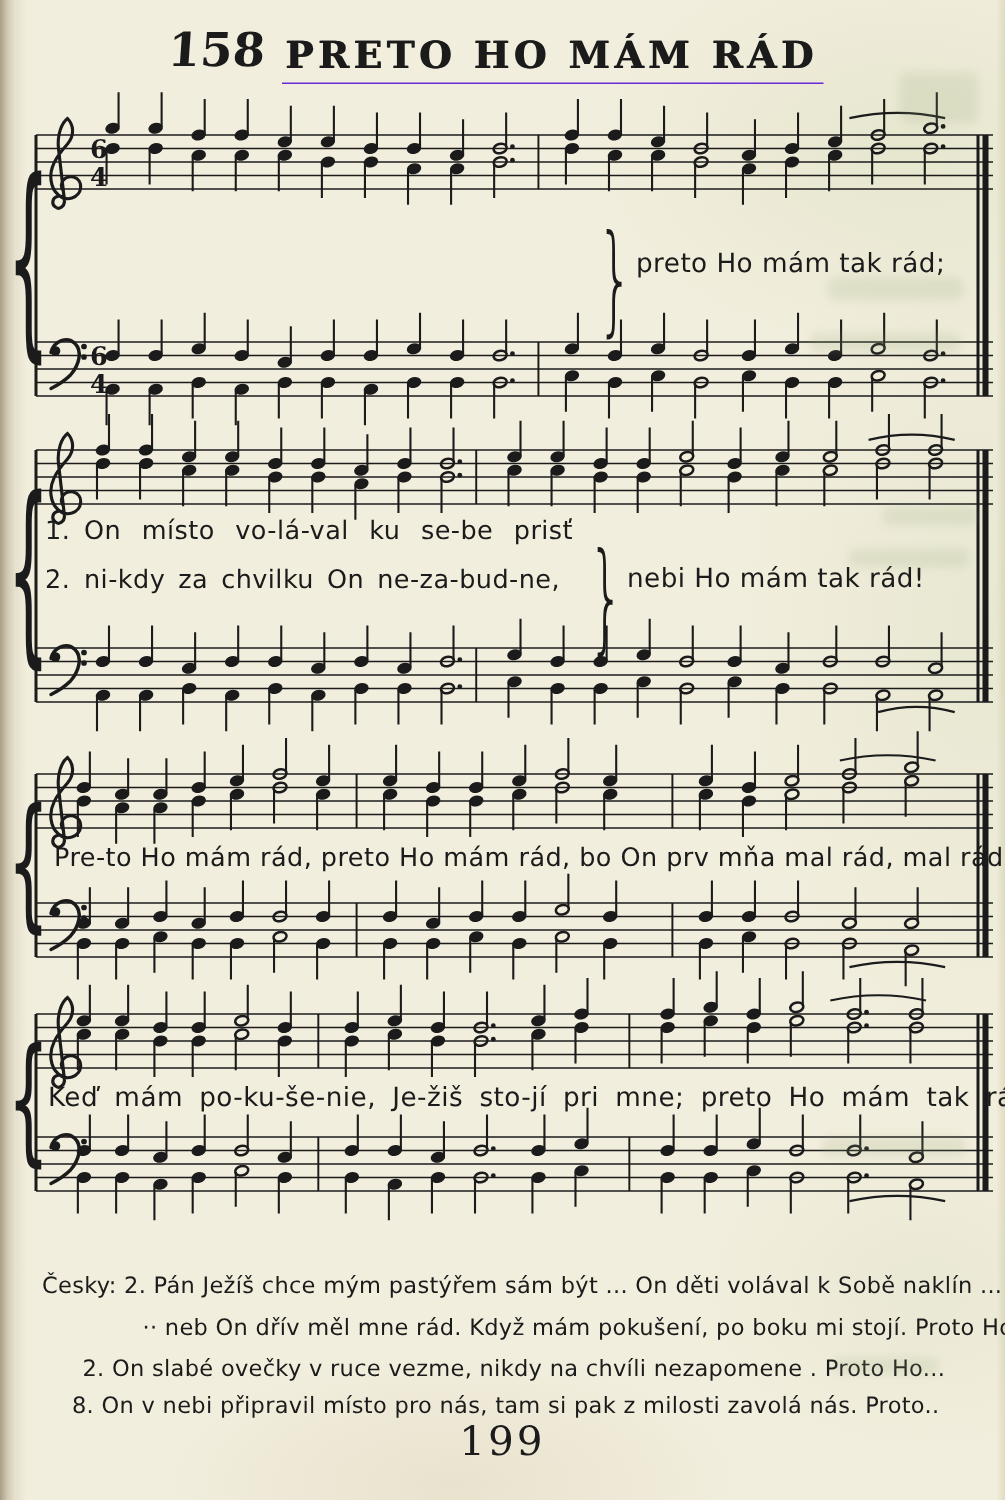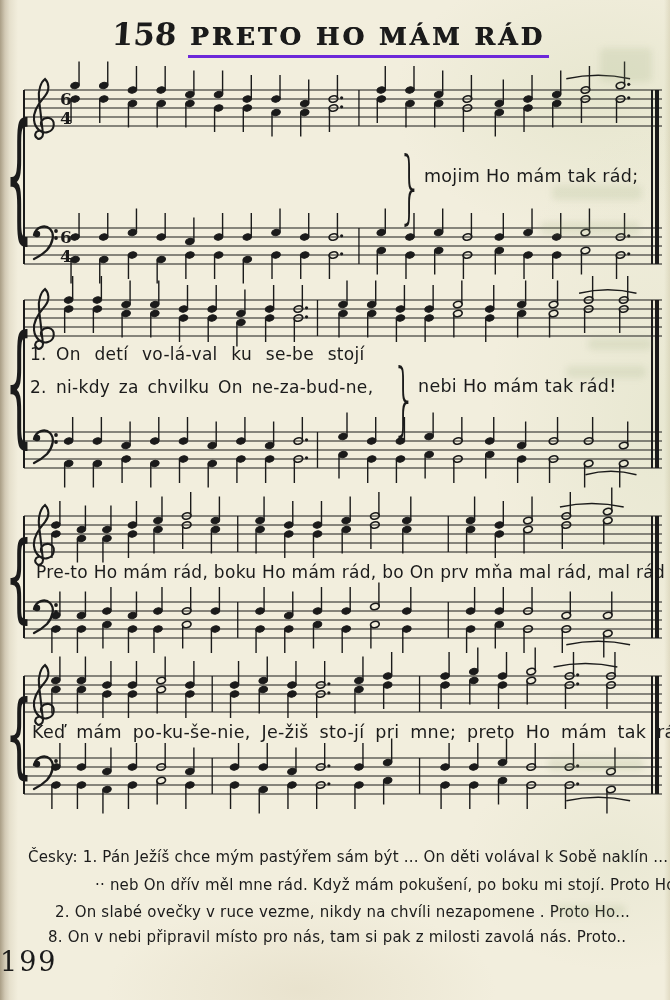--- a/index.html
+++ b/index.html
@@ -12,34 +12,34 @@
       radial-gradient(ellipse 300px 200px at 90% 10%, rgba(185,200,150,.20), transparent 70%),
       radial-gradient(ellipse 240px 420px at 98% 42%, rgba(180,198,150,.16), transparent 70%),
       radial-gradient(ellipse 220px 160px at 92% 86%, rgba(178,195,150,.13), transparent 70%),
       radial-gradient(ellipse 260px 120px at 45% 99%, rgba(205,192,160,.25), transparent 75%),
       linear-gradient(90deg, rgba(110,92,62,.55) 0px, rgba(135,115,85,.30) 5px, rgba(160,145,112,.15) 10px, rgba(0,0,0,0) 18px),
       linear-gradient(270deg, rgba(195,185,150,.35) 0px, rgba(0,0,0,0) 6px);
   }
   .abs{position:absolute;white-space:nowrap}
   .hymn-no{top:16px;left:112px;font-family:"DejaVu Serif",serif;font-weight:bold;font-size:31px;transform:skewX(-4deg)}
   .hymn-title{top:22px;left:188px;font-family:"DejaVu Serif",serif;font-weight:bold;font-size:25px;
-    letter-spacing:3px;border-bottom:3px solid #6d28d9;padding:0 4px 4px 2px;text-shadow:.6px 0 0 #1b1b1b}
+    letter-spacing:3px;border-bottom:1px solid #6d28d9;padding:0 4px 4px 2px;text-shadow:.6px 0 0 #1b1b1b}
   .staff{position:absolute;left:24px;width:638px;height:64px;overflow:visible}
   svg text.ts{font-family:"DejaVu Serif",serif;font-weight:bold;font-size:17px;fill:#1b1b1b}
   .lbrace{position:absolute;left:5px;font-size:44px;line-height:56px;transform-origin:50% 50%}
   .rbrace{position:absolute;font-size:38px;line-height:44px;font-weight:200;transform-origin:50% 0}
   .verses{position:absolute;left:30px}
   .vrow{height:33px;font-size:17px;white-space:nowrap;letter-spacing:.3px;word-spacing:3px}
   .vrow.sp{word-spacing:8px}
   .vn{display:inline-block;width:26px}
   .refrain{position:absolute;font-size:17.5px;white-space:nowrap;letter-spacing:.3px}
   .sysline{position:absolute;width:2px;background:#1b1b1b}
   .sysline.thick{width:3.5px}
   .foot{position:absolute;font-size:15px;white-space:nowrap;letter-spacing:.2px}
-  .pageno{position:absolute;top:946px;left:0;width:100%;
+  .pageno{position:absolute;top:946px;left:0;width:100%;text-align:center;
     font-family:"DejaVu Serif",serif;font-size:27px;letter-spacing:2px}
   .smudge{position:absolute;background:rgba(148,168,118,.17);filter:blur(3px);border-radius:5px}
 </style>
 </head>
 <body>
 
 <svg style="position:absolute;width:0;height:0">
   <defs>
     <g id="gclef" fill="none" stroke="#1b1b1b" stroke-width="2.1" stroke-linecap="round">
       <path d="M14 57 C14 61 10 63 8 61 C5 59 6 55 9 54 C12 53 14 55 14 57 L10 22 C9 13 12 5 16 2 C20 6 21 13 16 19 C8 28 4 35 5 43 C6 52 13 57 19 55 C26 53 27 43 20 41 C14 40 10 45 13 50"></path>
@@ -148,21 +148,21 @@
     <circle cx="604.73" cy="8.3" r="1.6" fill="#1b1b1b"></circle>
     <ellipse cx="596.53" cy="23" rx="4.4" ry="3.1" transform="rotate(-14 596.53 23)" fill="none" stroke="#1b1b1b" stroke-width="1.7"></ellipse>
     <line x1="592.53" y1="24" x2="592.53" y2="47" stroke="#1b1b1b" stroke-width="1.4"></line>
     <circle cx="604.73" cy="21.8" r="1.6" fill="#1b1b1b"></circle>
     <line x1="334.95" y1="14" x2="334.95" y2="50" stroke="#1b1b1b" stroke-width="1.3"></line>
     <path d="M 542.3 2.75 Q 574.2 -4.25 606.1 2.75" fill="none" stroke="#1b1b1b" stroke-width="1.4"></path>
   </svg>
 <div class="verses" style="top:130px">
 </div>
 <div class="rbrace" style="left:398px;top:140px;transform:scaleY(2.1)">}</div>
-<div class="refrain" style="left:424px;top:166px">mojim Ho mám tak rád;</div>
+<div class="refrain" style="left:424px;top:166px">preto Ho mám tak rád;</div>
 <svg class="staff" viewBox="0 0 638 64" style="top:214px">
     <line x1="0" y1="14" x2="638" y2="14" stroke="#1b1b1b" stroke-width="1.1"></line>
     <line x1="0" y1="23" x2="638" y2="23" stroke="#1b1b1b" stroke-width="1.1"></line>
     <line x1="0" y1="32" x2="638" y2="32" stroke="#1b1b1b" stroke-width="1.1"></line>
     <line x1="0" y1="41" x2="638" y2="41" stroke="#1b1b1b" stroke-width="1.1"></line>
     <line x1="0" y1="50" x2="638" y2="50" stroke="#1b1b1b" stroke-width="1.1"></line>
     <use href="#fclef" x="7" y="9" xlink:href="#fclef"></use>
     <text x="36" y="29" class="ts">6</text>
     <text x="36" y="48" class="ts">4</text>
     <ellipse cx="51.04" cy="23" rx="4.4" ry="3.1" transform="rotate(-14 51.04 23)" fill="#1b1b1b" stroke="#1b1b1b" stroke-width="1"></ellipse>
@@ -334,21 +334,21 @@
     <ellipse cx="564.63" cy="23" rx="4.4" ry="3.1" transform="rotate(-14 564.63 23)" fill="none" stroke="#1b1b1b" stroke-width="1.7"></ellipse>
     <line x1="560.63" y1="24" x2="560.63" y2="47" stroke="#1b1b1b" stroke-width="1.4"></line>
     <ellipse cx="599.72" cy="14" rx="4.4" ry="3.1" transform="rotate(-14 599.72 14)" fill="none" stroke="#1b1b1b" stroke-width="1.7"></ellipse>
     <line x1="603.72" y1="13" x2="603.72" y2="-10" stroke="#1b1b1b" stroke-width="1.4"></line>
     <ellipse cx="599.72" cy="23" rx="4.4" ry="3.1" transform="rotate(-14 599.72 23)" fill="none" stroke="#1b1b1b" stroke-width="1.7"></ellipse>
     <line x1="595.72" y1="24" x2="595.72" y2="47" stroke="#1b1b1b" stroke-width="1.4"></line>
     <line x1="293.48" y1="14" x2="293.48" y2="50" stroke="#1b1b1b" stroke-width="1.3"></line>
     <path d="M 555.06 7.25 Q 583.77 0.25 612.48 7.25" fill="none" stroke="#1b1b1b" stroke-width="1.4"></path>
   </svg>
 <div class="verses" style="top:344px">
-  <div class="vrow sp"><span class="vn">1.</span><span>On detí vo-lá-val ku se-be stojí</span></div>
+  <div class="vrow sp"><span class="vn">1.</span><span>On místo vo-lá-val ku se-be prisť</span></div>
   <div class="vrow"><span class="vn">2.</span><span>ni-kdy za chvilku On ne-za-bud-ne,</span></div>
 </div>
 <div class="rbrace" style="left:392px;top:352px;transform:scaleY(2.1)">}</div>
 <div class="refrain" style="left:418px;top:376px">nebi Ho mám tak rád!</div>
 <svg class="staff" viewBox="0 0 638 64" style="top:418px">
     <line x1="0" y1="14" x2="638" y2="14" stroke="#1b1b1b" stroke-width="1.1"></line>
     <line x1="0" y1="23" x2="638" y2="23" stroke="#1b1b1b" stroke-width="1.1"></line>
     <line x1="0" y1="32" x2="638" y2="32" stroke="#1b1b1b" stroke-width="1.1"></line>
     <line x1="0" y1="41" x2="638" y2="41" stroke="#1b1b1b" stroke-width="1.1"></line>
     <line x1="0" y1="50" x2="638" y2="50" stroke="#1b1b1b" stroke-width="1.1"></line>
@@ -515,21 +515,21 @@
     <ellipse cx="542.3" cy="23" rx="4.4" ry="3.1" transform="rotate(-14 542.3 23)" fill="none" stroke="#1b1b1b" stroke-width="1.7"></ellipse>
     <line x1="538.3" y1="24" x2="538.3" y2="47" stroke="#1b1b1b" stroke-width="1.4"></line>
     <ellipse cx="583.77" cy="9.5" rx="4.4" ry="3.1" transform="rotate(-14 583.77 9.5)" fill="none" stroke="#1b1b1b" stroke-width="1.7"></ellipse>
     <line x1="587.77" y1="8.5" x2="587.77" y2="-14.5" stroke="#1b1b1b" stroke-width="1.4"></line>
     <ellipse cx="583.77" cy="18.5" rx="4.4" ry="3.1" transform="rotate(-14 583.77 18.5)" fill="none" stroke="#1b1b1b" stroke-width="1.7"></ellipse>
     <line x1="579.77" y1="19.5" x2="579.77" y2="42.5" stroke="#1b1b1b" stroke-width="1.4"></line>
     <line x1="213.73" y1="14" x2="213.73" y2="50" stroke="#1b1b1b" stroke-width="1.3"></line>
     <line x1="424.27" y1="14" x2="424.27" y2="50" stroke="#1b1b1b" stroke-width="1.3"></line>
     <path d="M 535.92 5 Q 567.82 -2 599.72 5" fill="none" stroke="#1b1b1b" stroke-width="1.4"></path>
   </svg>
-<div class="refrain" style="left:36px;top:562px;font-size:17px">Pre-to Ho mám rád, boku Ho mám rád, bo On prv mňa mal rád, mal rád</div>
+<div class="refrain" style="left:36px;top:562px;font-size:17px">Pre-to Ho mám rád, preto Ho mám rád, bo On prv mňa mal rád, mal rád</div>
 <svg class="staff" viewBox="0 0 638 64" style="top:588px">
     <line x1="0" y1="14" x2="638" y2="14" stroke="#1b1b1b" stroke-width="1.1"></line>
     <line x1="0" y1="23" x2="638" y2="23" stroke="#1b1b1b" stroke-width="1.1"></line>
     <line x1="0" y1="32" x2="638" y2="32" stroke="#1b1b1b" stroke-width="1.1"></line>
     <line x1="0" y1="41" x2="638" y2="41" stroke="#1b1b1b" stroke-width="1.1"></line>
     <line x1="0" y1="50" x2="638" y2="50" stroke="#1b1b1b" stroke-width="1.1"></line>
     <use href="#fclef" x="7" y="9" xlink:href="#fclef"></use>
     <ellipse cx="31.9" cy="27.5" rx="4.4" ry="3.1" transform="rotate(-14 31.9 27.5)" fill="#1b1b1b" stroke="#1b1b1b" stroke-width="1"></ellipse>
     <line x1="35.9" y1="26.5" x2="35.9" y2="3.5" stroke="#1b1b1b" stroke-width="1.4"></line>
     <ellipse cx="31.9" cy="41" rx="4.4" ry="3.1" transform="rotate(-14 31.9 41)" fill="#1b1b1b" stroke="#1b1b1b" stroke-width="1"></ellipse>
@@ -780,21 +780,21 @@
     <circle cx="553.69" cy="39.8" r="1.6" fill="#1b1b1b"></circle>
     <ellipse cx="586.96" cy="27.5" rx="4.4" ry="3.1" transform="rotate(-14 586.96 27.5)" fill="none" stroke="#1b1b1b" stroke-width="1.7"></ellipse>
     <line x1="590.96" y1="26.5" x2="590.96" y2="3.5" stroke="#1b1b1b" stroke-width="1.4"></line>
     <ellipse cx="586.96" cy="45.5" rx="4.4" ry="3.1" transform="rotate(-14 586.96 45.5)" fill="none" stroke="#1b1b1b" stroke-width="1.7"></ellipse>
     <line x1="582.96" y1="46.5" x2="582.96" y2="69.5" stroke="#1b1b1b" stroke-width="1.4"></line>
     <line x1="188.21" y1="14" x2="188.21" y2="50" stroke="#1b1b1b" stroke-width="1.3"></line>
     <line x1="395.56" y1="14" x2="395.56" y2="50" stroke="#1b1b1b" stroke-width="1.3"></line>
     <path d="M 542.3 56.75 Q 574.2 49.75 606.1 56.75" fill="none" stroke="#1b1b1b" stroke-width="1.4"></path>
   </svg>
 
-<div class="foot" style="left:28px;top:848px">Česky: 1. Pán Ježíš chce mým pastýřem sám být ... On děti volával k Sobě naklín ...</div>
+<div class="foot" style="left:28px;top:848px">Česky: 2. Pán Ježíš chce mým pastýřem sám být ... On děti volával k Sobě naklín ...</div>
 <div class="foot" style="left:95px;top:876px">·· neb On dřív měl mne rád. Když mám pokušení, po boku mi stojí. Proto Ho...</div>
 <div class="foot" style="left:55px;top:903px">2. On slabé ovečky v ruce vezme, nikdy na chvíli nezapomene . Proto Ho...</div>
 <div class="foot" style="left:48px;top:928px">8. On v nebi připravil místo pro nás, tam si pak z milosti zavolá nás. Proto..</div>
 
 <div class="pageno">199</div>
 
 <div class="smudge" style="left:552px;top:185px;width:90px;height:15px"></div>
 <div class="smudge" style="left:540px;top:222px;width:100px;height:13px"></div>
 <div class="smudge" style="left:588px;top:338px;width:64px;height:12px"></div>
 <div class="smudge" style="left:566px;top:366px;width:80px;height:12px"></div>

